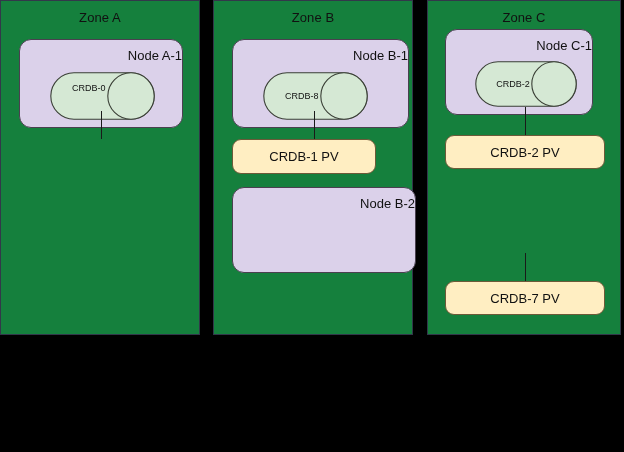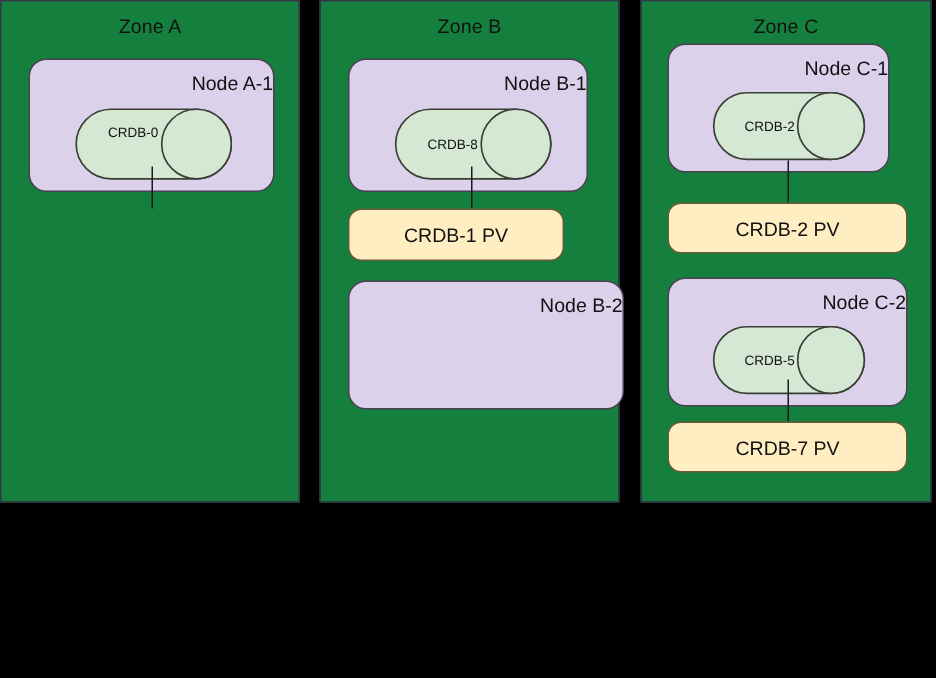--- a/index.html
+++ b/index.html
@@ -129,21 +129,21 @@
       </div>
     </div>
 
     <div class="connector" style="left:100px; top:110px; height:28px;"></div>
 
   </div>
 
   <div class="zone" id="zone-b">
     <div class="zone-title">Zone B</div>
 
-    <div class="node" style="left:18px; top:38px; width:160px; height:89px;padding-left:24px;">
+    <div class="node" style="left:18px; top:38px; width:177px; height:89px;padding-left:24px;">
       <div class="node-title">Node B-1</div>
 
       <div class="cylinder" style="left:30px; top:32px; width:105px; height:48px;">
         <svg width="105" height="48" viewBox="0 0 105 48" xmlns="http://www.w3.org/2000/svg">
           <path d="M24,0.8 L81,0.8 A23.2,23.2 0 0 1 81,47.2 L24,47.2 A23.2,23.2 0 0 1 24,0.8 Z" fill="#d5e8d4" stroke="#3a3f36" stroke-width="1.1"></path>
           <circle cx="81" cy="24" r="23.2" fill="#d5e8d4" stroke="#3a3f36" stroke-width="1.1"></circle>
         </svg>
         <div class="cyl-label">CRDB-8</div>
       </div>
     </div>
@@ -173,31 +173,20 @@
         <div class="cyl-label">CRDB-2</div>
       </div>
     </div>
 
     <div class="connector" style="left:97px; top:106px; height:28px;"></div>
 
     <div class="pv" style="left:17px; top:134px; width:160px; height:34px;">
       <span class="pv-label">CRDB-2 PV</span>
     </div>
 
-    <div class="node" style="left:17px; top:184px; width:160px; height:86px;">
-      <div class="node-title">Node C-2</div>
-
-      <div class="cylinder" style="left:29px; top:31px; width:103px; height:46px;">
-        <svg width="103" height="46" viewBox="0 0 103 46" xmlns="http://www.w3.org/2000/svg">
-          <path d="M23,0.8 L79,0.8 A22.2,22.2 0 0 1 79,45.2 L23,45.2 A22.2,22.2 0 0 1 23,0.8 Z" fill="#d5e8d4" stroke="#3a3f36" stroke-width="1.1"></path>
-          <circle cx="79" cy="23" r="22.2" fill="#d5e8d4" stroke="#3a3f36" stroke-width="1.1"></circle>
-        </svg>
-        <div class="cyl-label">CRDB-5</div>
-      </div>
-    </div>
 
     <div class="connector" style="left:97px; top:252px; height:28px;"></div>
 
     <div class="pv" style="left:17px; top:280px; width:160px; height:34px;">
       <span class="pv-label">CRDB-7 PV</span>
     </div>
   </div>
 
 </div>
 

